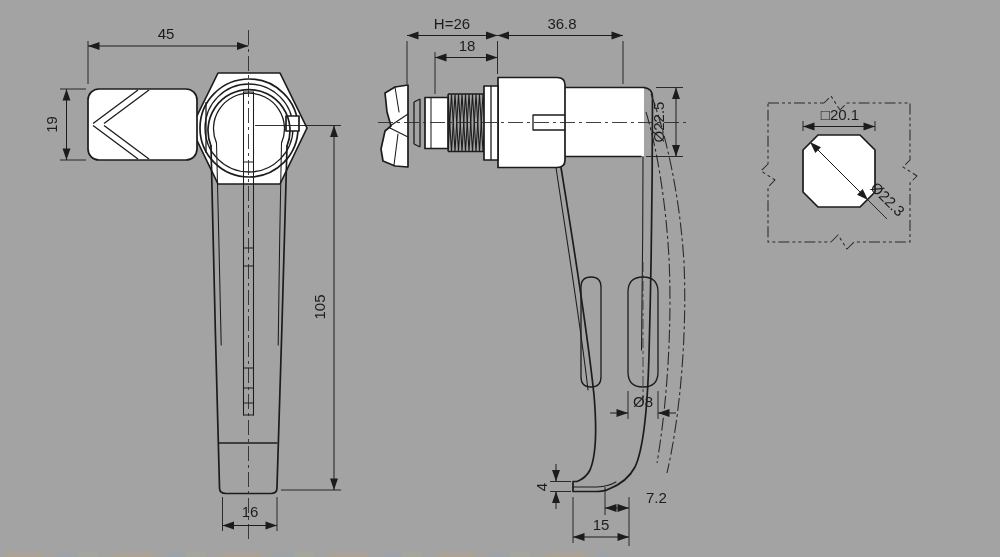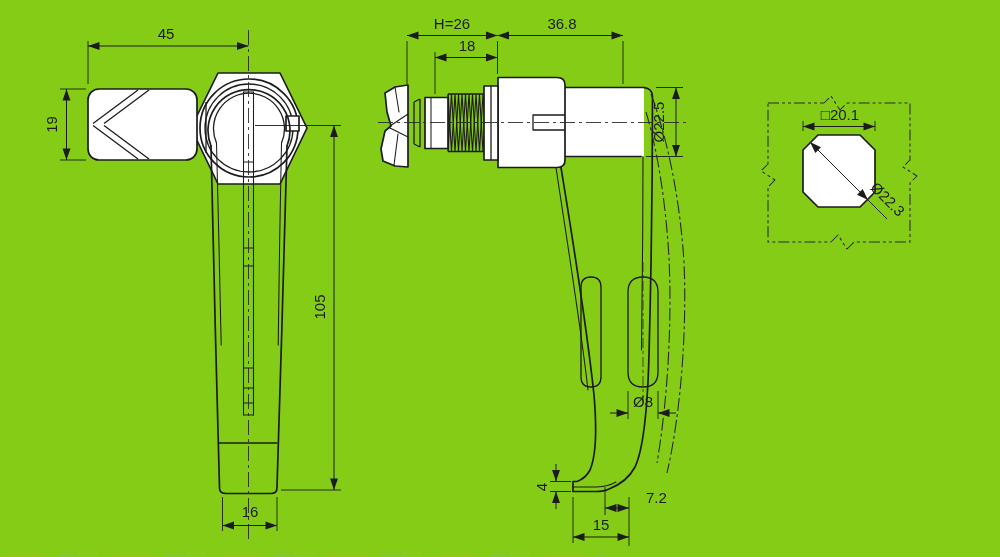--- a/index.html
+++ b/index.html
@@ -1,17 +1,17 @@
 <!DOCTYPE html>
 <html><head>
 <meta charset="utf-8">
 <style>
   html,body{margin:0;padding:0;background:#ffffff;width:1000px;height:557px;overflow:hidden;
     font-family:"Liberation Sans",sans-serif;}
-  .stage{position:relative;width:1000px;height:557px;background:#84cc16;}
+  .stage{position:relative;width:1000px;height:557px;background:#a3a3a3;}
   svg{display:block}
   
   .o17{stroke:#1c1c1c;stroke-width:1.7;fill:none;stroke-linejoin:round;stroke-linecap:round}
   .of {stroke:#1c1c1c;stroke-width:1.7;fill:#ffffff;stroke-linejoin:round}
   .o13{stroke:#1c1c1c;stroke-width:1.3;fill:none;stroke-linejoin:round}
   .o11{stroke:#1c1c1c;stroke-width:1.05;fill:none;stroke-linecap:round}
   
   .dl{stroke:#1c1c1c;stroke-width:1;fill:none}
   .xl{stroke:#1c1c1c;stroke-width:0.9;fill:none}
   

